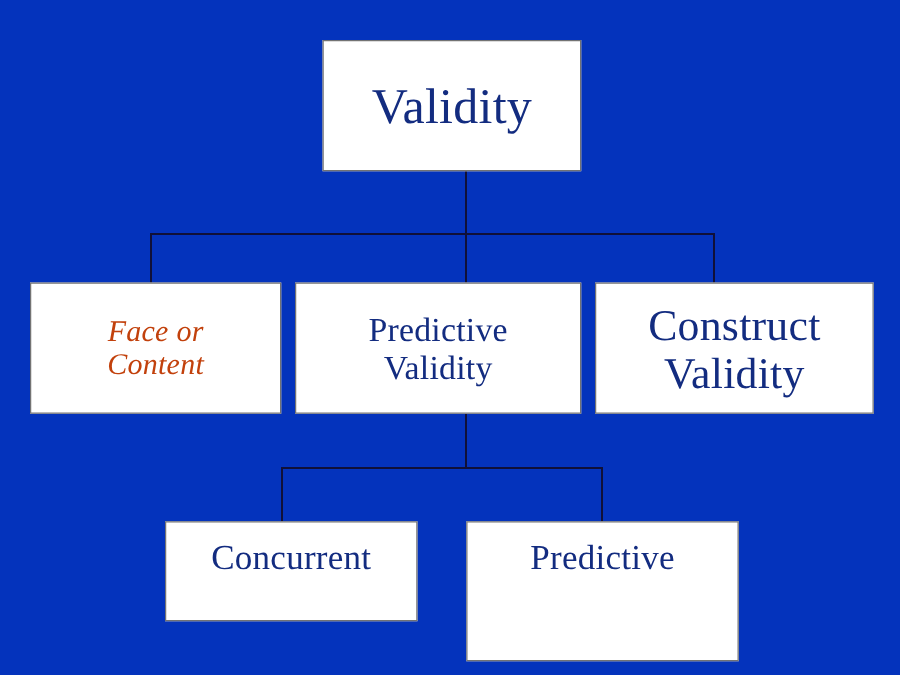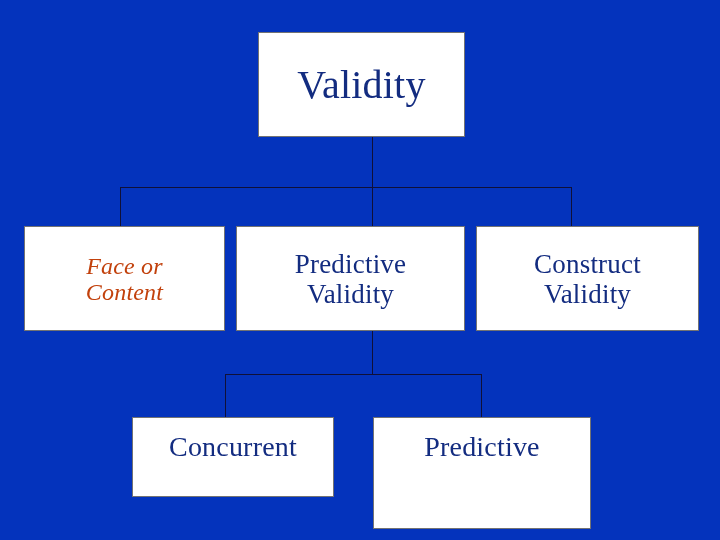--- a/index.html
+++ b/index.html
@@ -76,21 +76,21 @@
   #node-criterion .label {
     font-size: 27px;
     color: #132C80;
     padding-top: 2px;
   }
 
   #node-construct {
     left: 476px;  top: 226px;  width: 223px; height: 105px;
   }
   #node-construct .label {
-    font-size: 27px;
+    font-size: 35px;
     color: #132C80;
     padding-top: 2px;
   }
 
   #node-concurrent {
     left: 132px;  top: 417px;  width: 202px; height: 80px;
   }
   #node-concurrent .label {
     font-size: 28px;
     color: #132C80;

